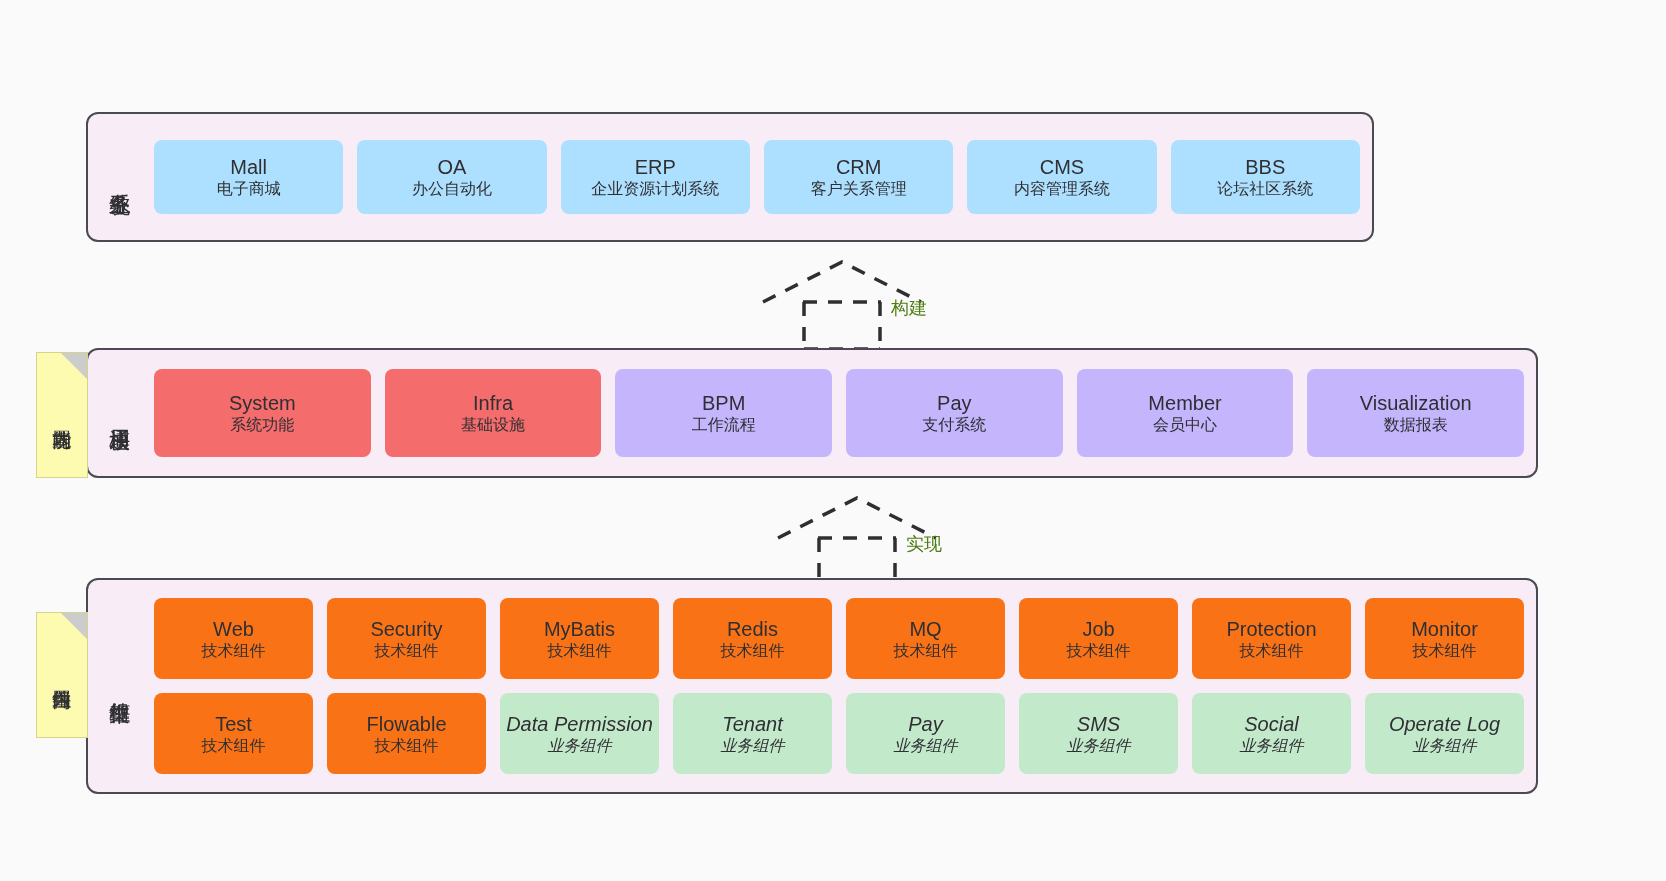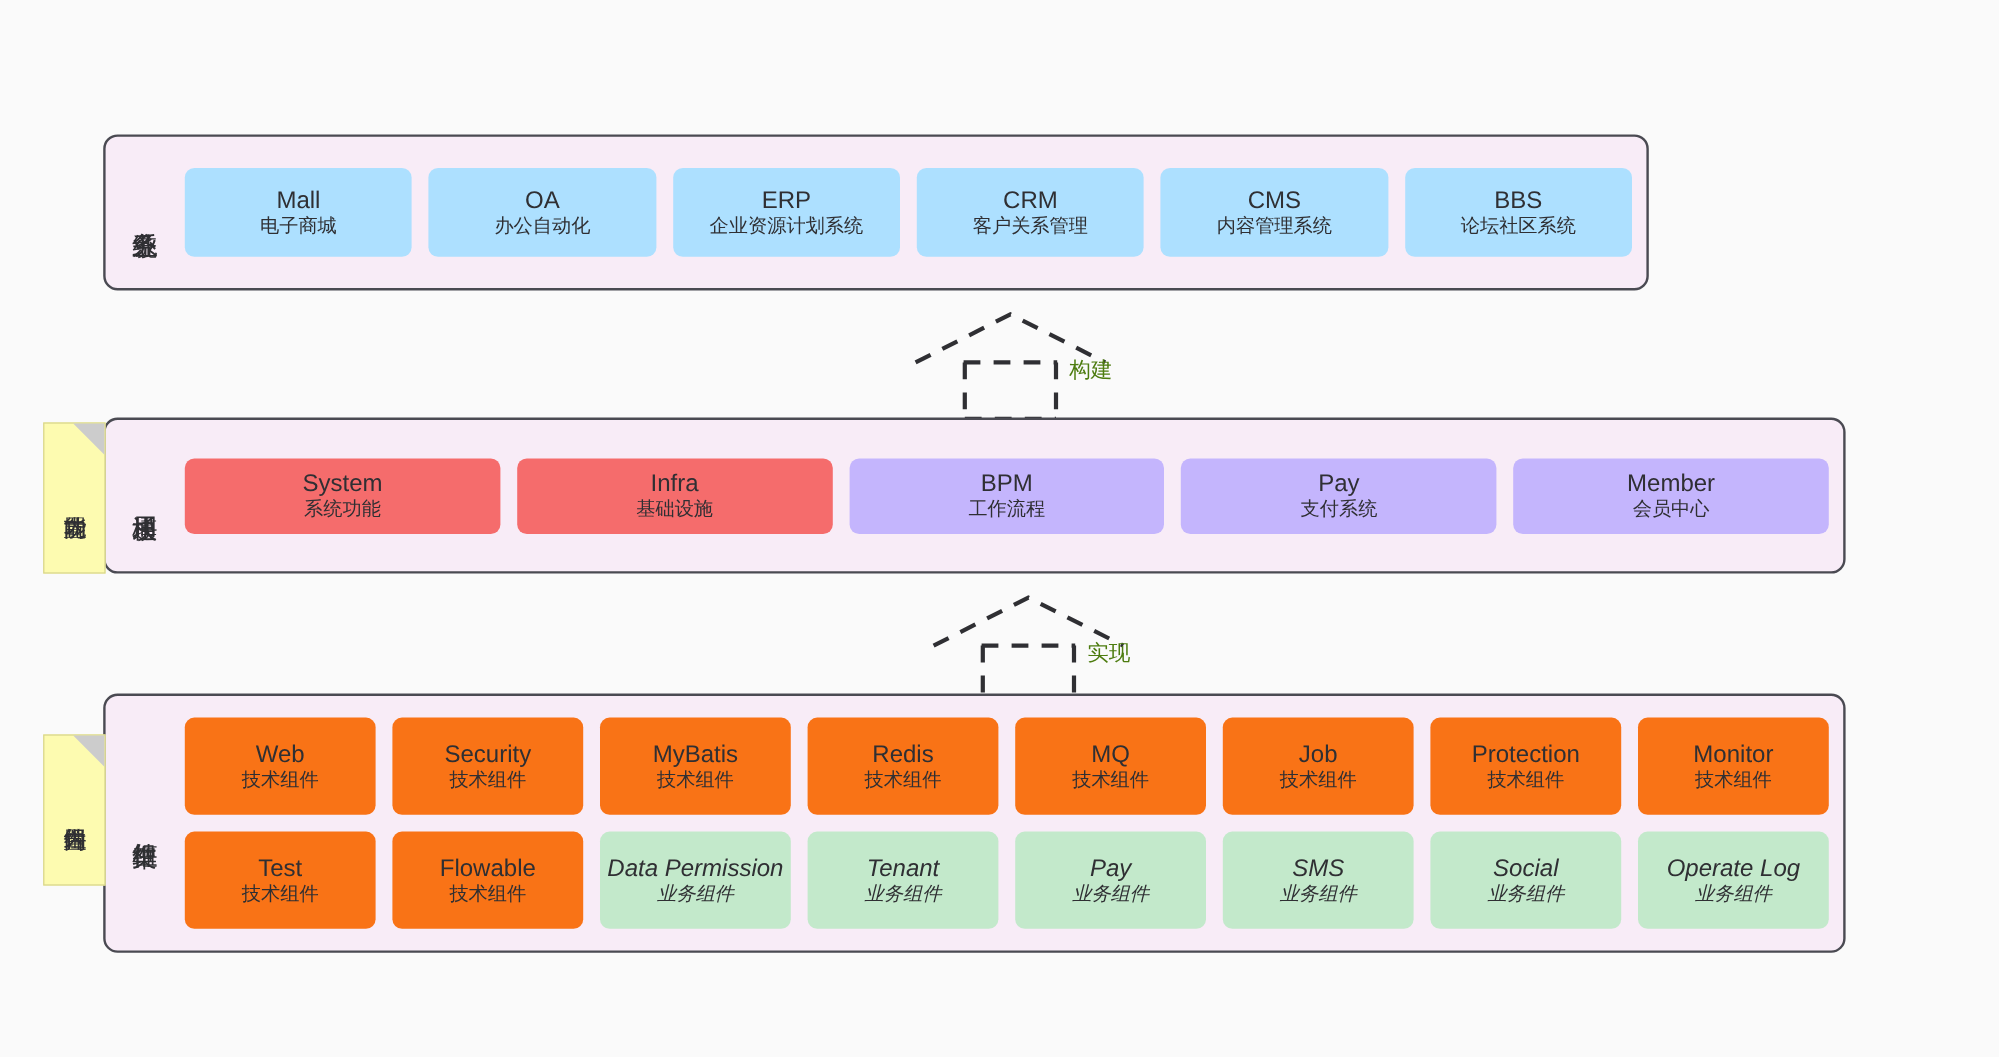--- a/index.html
+++ b/index.html
@@ -90,21 +90,21 @@
 
   
   #layer-business {
     left: 86px; top: 112px; width: 1288px; height: 130px;
   }
   #layer-business .card { height: 74px; }
 
   #layer-common {
     left: 86px; top: 348px; width: 1452px; height: 130px;
   }
-  #layer-common .card { height: 63px; }
+  #layer-common .card { height: 88px; }
 
   #layer-framework {
     left: 86px; top: 578px; width: 1452px; height: 216px;
   }
   #layer-framework .card { height: 81px; }
 
   
   .note {
     position: absolute;
     box-sizing: border-box;
@@ -221,20 +221,24 @@
           <span class="t2">工作流程</span>
         </div>
         <div class="card pink">
           <span class="t1">Pay</span>
           <span class="t2">支付系统</span>
         </div>
         <div class="card pink">
           <span class="t1">Member</span>
           <span class="t2">会员中心</span>
         </div>
+        <div class="card pink">
+          <span class="t1">Visualization</span>
+          <span class="t2">数据报表</span>
+        </div>
       </div>
     </div>
   </div>
 
   <div class="connector" id="connector-realize">
     <svg width="170" height="96" viewBox="0 0 170 96">
       <polyline points="6,46 85,6 164,46" fill="none" stroke="#2f2f33" stroke-width="3.5" stroke-dasharray="14 11" stroke-linecap="butt"></polyline>
       <line x1="46" y1="46" x2="124" y2="46" stroke="#2f2f33" stroke-width="3.5" stroke-dasharray="14 11"></line>
       <line x1="47" y1="46" x2="47" y2="94" stroke="#2f2f33" stroke-width="3.5" stroke-dasharray="14 11"></line>
       <line x1="123" y1="46" x2="123" y2="94" stroke="#2f2f33" stroke-width="3.5" stroke-dasharray="14 11"></line>

